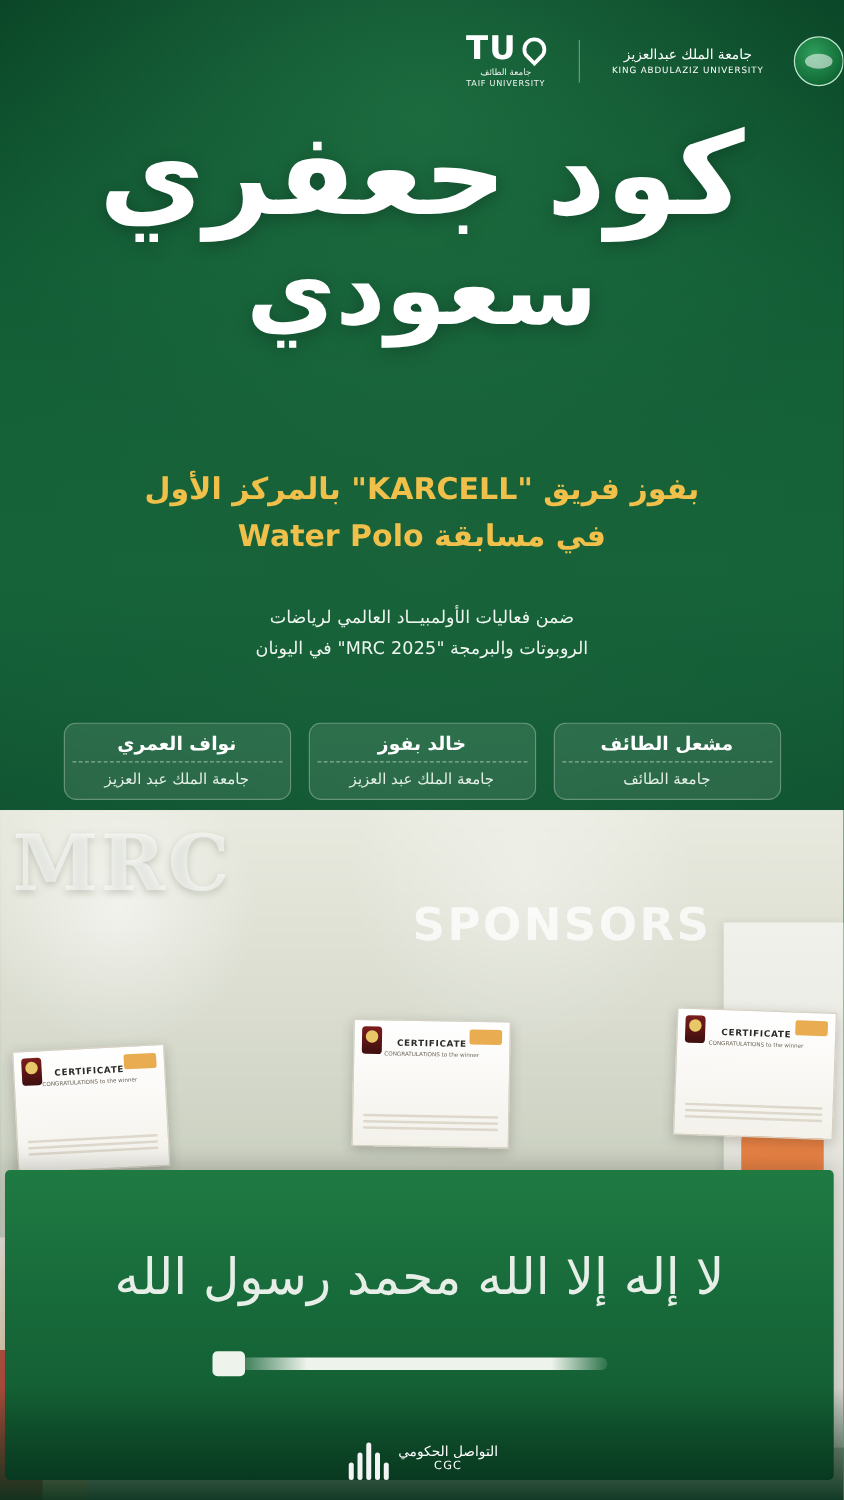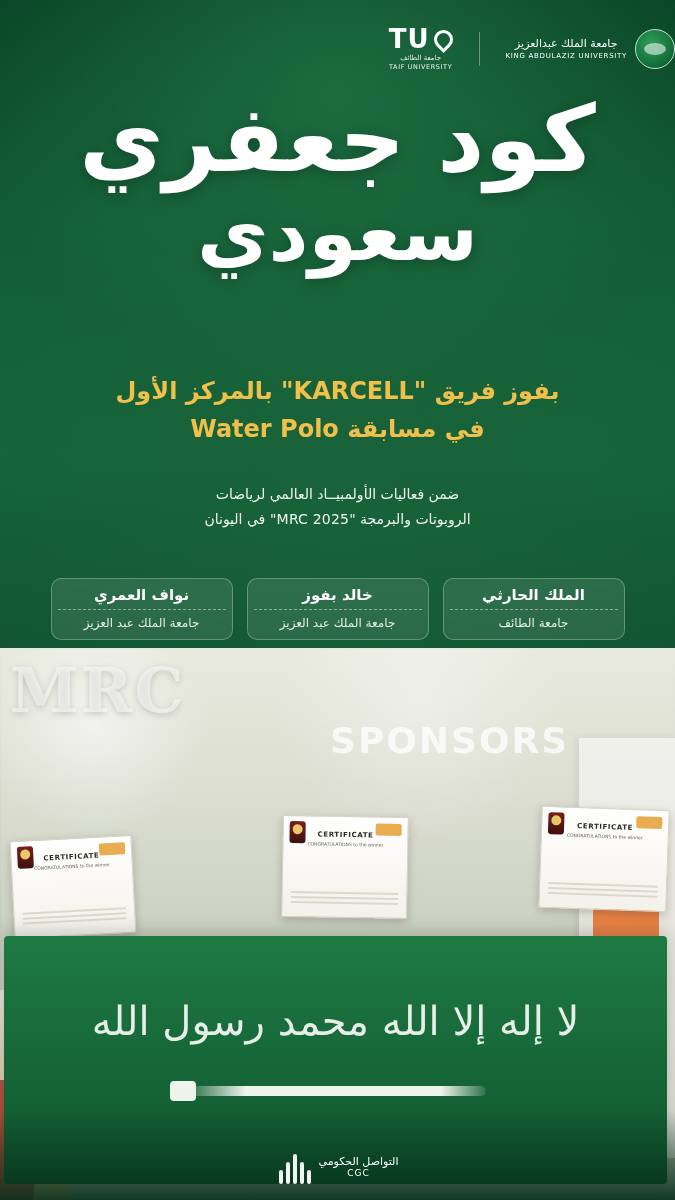--- a/index.html
+++ b/index.html
@@ -70,21 +70,21 @@
     margin-top: 1px;
   }
   .logo-div {
     width: 1px;
     height: 34px;
     background: rgba(255,255,255,.35);
   }
   .logo-kau {
     display: flex;
     align-items: center;
-    gap: 8px;
+    gap: 24px;
     color: #ffffff;
   }
   .logo-kau .txt { text-align: center; }
   .logo-kau .ar { font-size: 11px; direction: rtl; }
   .logo-kau .en { font-size: 7px; letter-spacing: .7px; margin-top: 2px; }
   .kau-seal {
     width: 38px; height: 38px;
     border-radius: 50%;
     background: radial-gradient(circle at 40% 35%, #2f9e5b, #116b36 70%, #0b4a26);
     border: 1.5px solid #bfe6cd;
@@ -373,21 +373,21 @@
     <div>في مسابقة Water Polo</div>
   </div>
 
   <div class="desc">
     <div>ضمن فعاليات الأولمبيــاد العالمي لرياضات</div>
     <div>الروبوتات والبرمجة "MRC 2025" في اليونان</div>
   </div>
 
   <div class="chips">
     <div class="chip">
-      <span class="nm">الملك الحارثي</span>
+      <span class="nm">مشعل الطائف</span>
       <span class="uni">جامعة الطائف</span>
     </div>
     <div class="chip">
       <span class="nm">خالد بفوز</span>
       <span class="uni">جامعة الملك عبد العزيز</span>
     </div>
     <div class="chip">
       <span class="nm">نواف العمري</span>
       <span class="uni">جامعة الملك عبد العزيز</span>
     </div>

